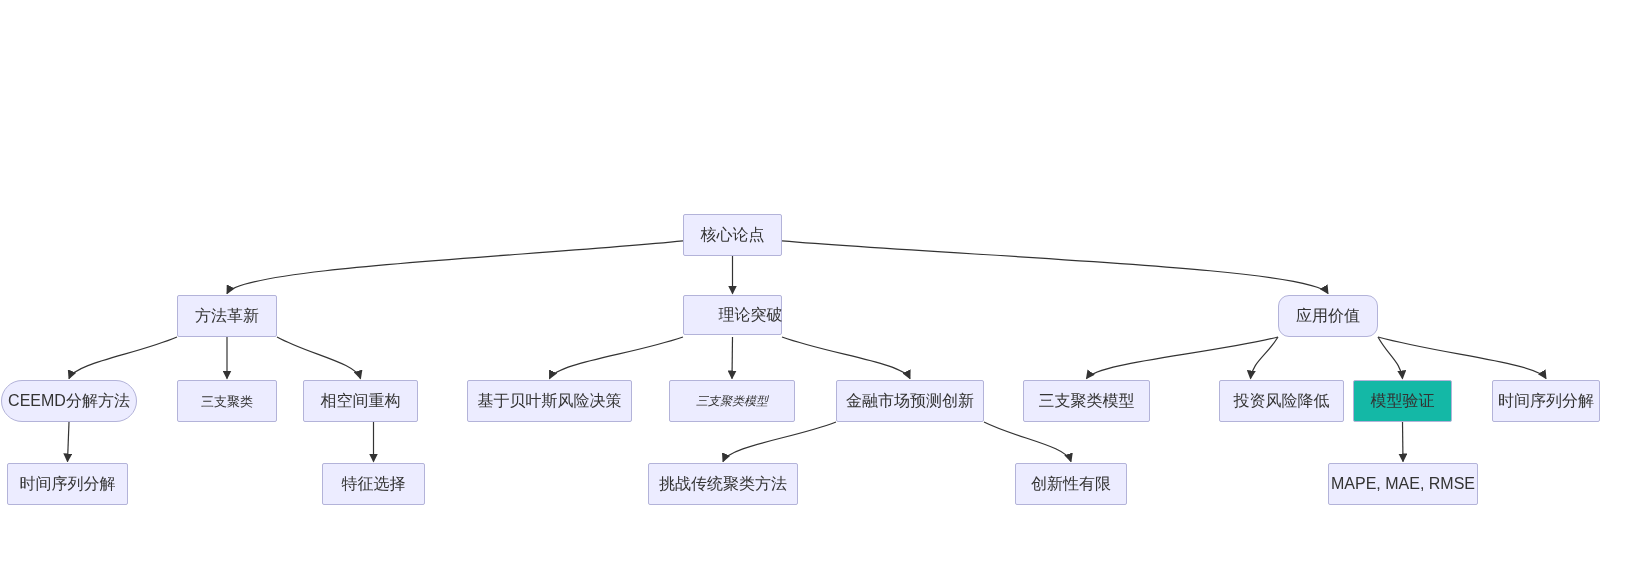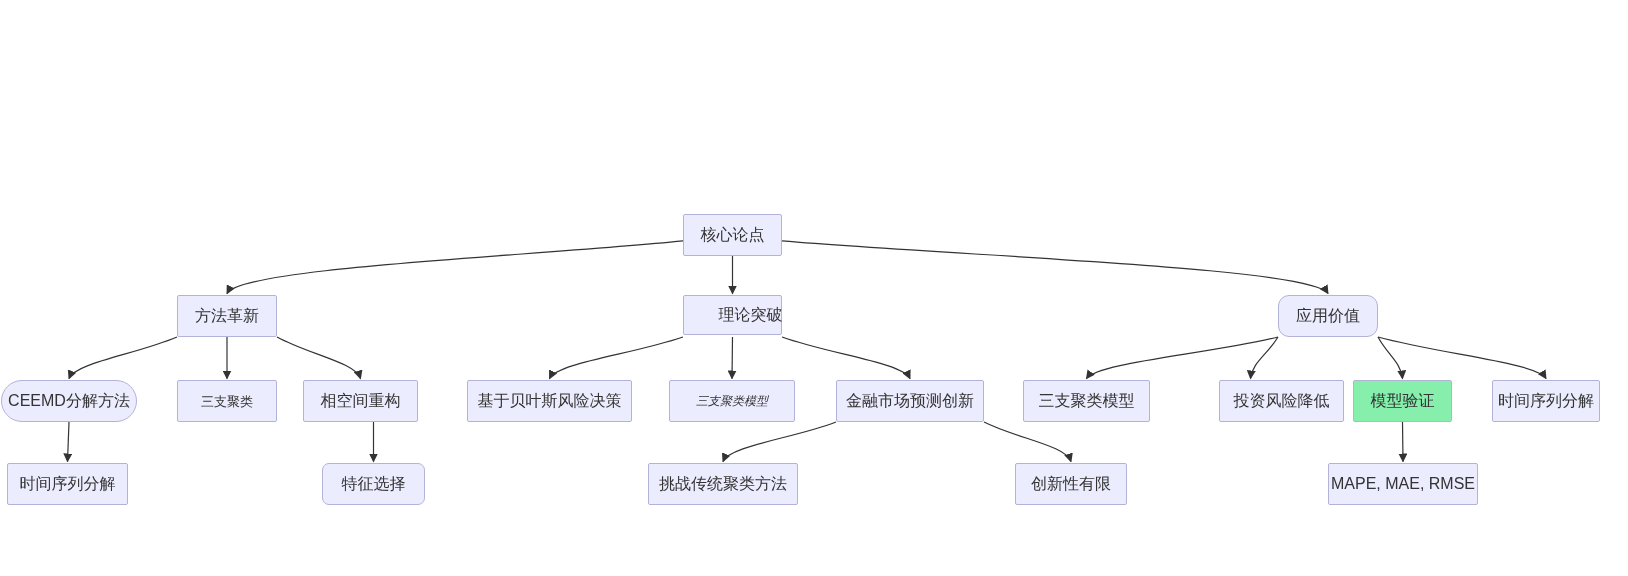--- a/index.html
+++ b/index.html
@@ -94,30 +94,30 @@
       </div>
       <div class="node" style="left: 836px; top: 380px; width: 148px; height: 42px; background: rgb(236, 236, 255); border-color: rgb(179, 179, 217); color: rgb(51, 51, 51); font-size: 16px;">
         <span>金融市场预测创新</span>
       </div>
       <div class="node" style="left: 1023px; top: 380px; width: 127px; height: 42px; background: rgb(236, 236, 255); border-color: rgb(179, 179, 217); color: rgb(51, 51, 51); font-size: 16px;">
         <span>三支聚类模型</span>
       </div>
       <div class="node" style="left: 1188px; top: 380px; width: 125px; height: 42px; background: rgb(236, 236, 255); border-color: rgb(179, 179, 217); color: rgb(51, 51, 51); font-size: 16px; margin-left: 31px;">
         <span>投资风险降低</span>
       </div>
-      <div class="node" style="left: 1353px; top: 380px; width: 99px; height: 42px; background: #86efac; border-color: rgb(179, 179, 217); color: rgb(51, 51, 51); font-size: 16px;">
+      <div class="node" style="left: 1353px; top: 380px; width: 99px; height: 42px; background: #14b8a6; border-color: rgb(179, 179, 217); color: rgb(51, 51, 51); font-size: 16px;">
         <span>模型验证</span>
       </div>
       <div class="node" style="left: 1492px; top: 380px; width: 108px; height: 42px; background: rgb(236, 236, 255); border-color: rgb(179, 179, 217); color: rgb(51, 51, 51); font-size: 16px;">
         <span>时间序列分解</span>
       </div>
       <div class="node" style="left: 7px; top: 463px; width: 121px; height: 42px; background: rgb(236, 236, 255); border-color: rgb(179, 179, 217); color: rgb(51, 51, 51); font-size: 16px;">
         <span>时间序列分解</span>
       </div>
-      <div class="node" style="left: 322px; top: 463px; width: 103px; height: 42px; background: rgb(236, 236, 255); border-color: rgb(179, 179, 217); color: rgb(51, 51, 51); font-size: 16px; border-radius: 7px;">
+      <div class="node" style="left: 322px; top: 463px; width: 103px; height: 42px; background: rgb(236, 236, 255); border-color: rgb(179, 179, 217); color: rgb(51, 51, 51); font-size: 16px;">
         <span>特征选择</span>
       </div>
       <div class="node" style="left: 648px; top: 463px; width: 150px; height: 42px; background: rgb(236, 236, 255); border-color: rgb(179, 179, 217); color: rgb(51, 51, 51); font-size: 16px;">
         <span>挑战传统聚类方法</span>
       </div>
       <div class="node" style="left: 1015px; top: 463px; width: 112px; height: 42px; background: rgb(236, 236, 255); border-color: rgb(179, 179, 217); color: rgb(51, 51, 51); font-size: 16px;">
         <span>创新性有限</span>
       </div>
       <div class="node" style="left: 1328px; top: 463px; width: 150px; height: 42px; background: rgb(236, 236, 255); border-color: rgb(179, 179, 217); color: rgb(51, 51, 51); font-size: 16px;">
         <span>MAPE, MAE, RMSE</span>

